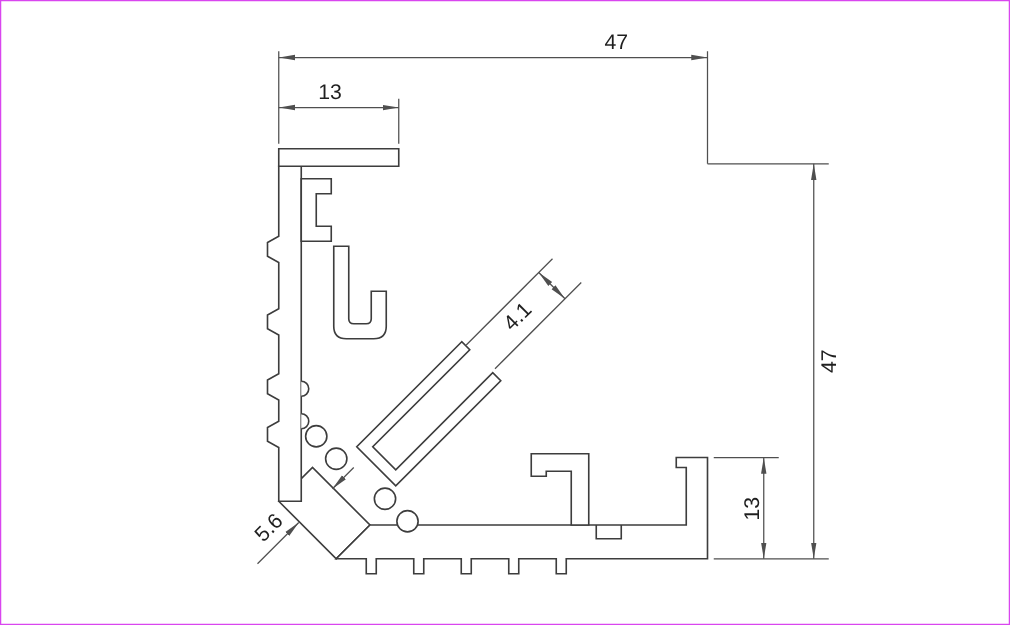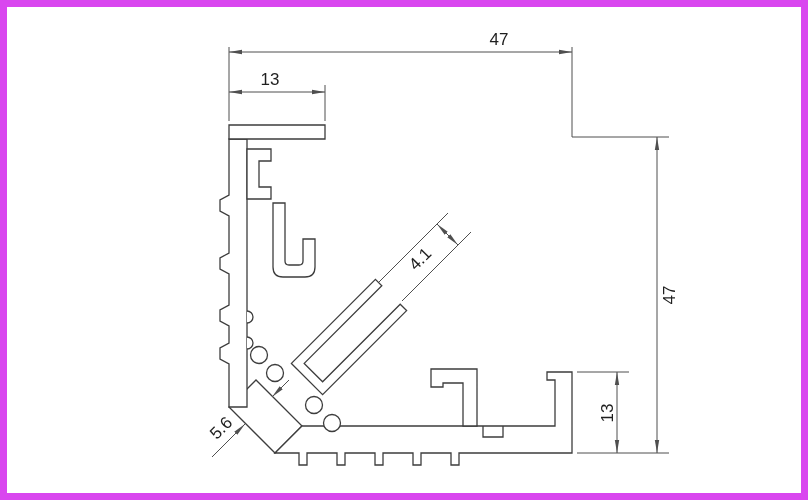--- a/index.html
+++ b/index.html
@@ -1,18 +1,18 @@
 <!DOCTYPE html>
 <html style="--background: #ffffff; --line: #3d3d3d; --dim: #4f4f4f; --text: #1f1f1f;"><head>
 <meta charset="utf-8">
 <style>
   html,body{margin:0;padding:0;background:#fff;}
   .stage{
     position:relative;width:808px;height:500px;background:var(--background,#fff);
-    overflow:hidden;border:7px solid #d946ef;box-sizing:border-box;
+    overflow:hidden;border:1px solid #d946ef;box-sizing:border-box;
     font-family:"Liberation Sans",sans-serif;
   }
   svg{position:absolute;inset:0;}
   .profile path,.profile circle{fill:#ffffff;stroke:var(--line,#3d3d3d);stroke-width:1.3;stroke-linejoin:miter;}
   .profile .open{fill:none;}
   .dims line{stroke:var(--dim,#555);stroke-width:1;}
   .dims text{fill:var(--text,#222);font:17px "Liberation Sans",sans-serif;text-anchor:middle;}
   .arrowhead{fill:var(--dim,#555);}
 </style>
 </head>

